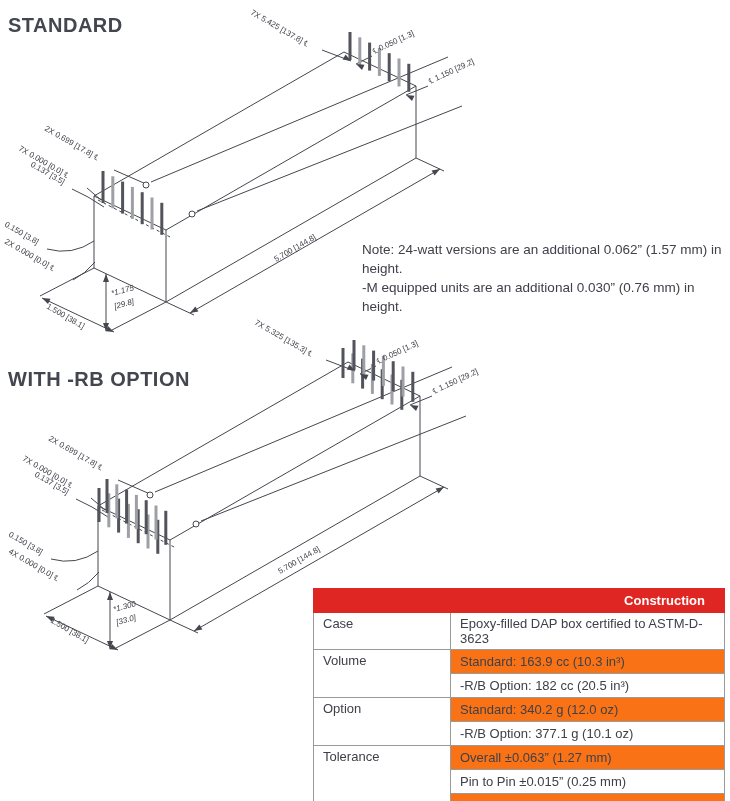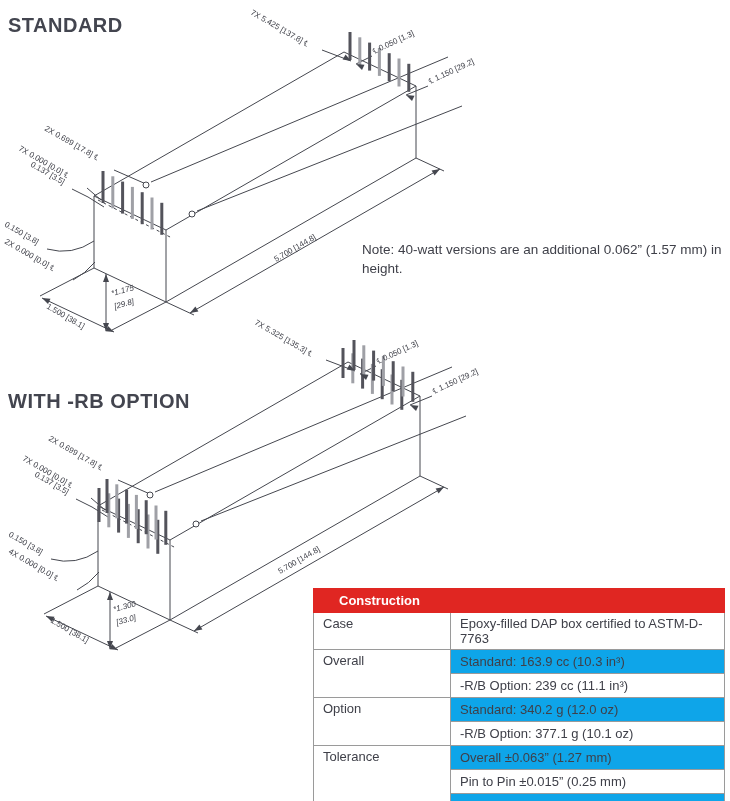--- a/index.html
+++ b/index.html
@@ -8,25 +8,25 @@
   #drawing{position:absolute;left:0;top:0;}
   #drawing line, #drawing path{stroke:#45474f;stroke-width:1;fill:none;}
   #drawing circle{stroke:#45474f;stroke-width:1;fill:#fff;}
   #drawing polygon{fill:#45474f;stroke:none;}
   #drawing text{font-family:"Liberation Sans",sans-serif;font-size:8px;fill:#3F4049;}
   #drawing text.ital{font-style:italic;}
   .title{position:absolute;font-size:20px;font-weight:600;letter-spacing:.5px;color:#43454F;}
   .note{position:absolute;font-size:13.5px;line-height:1.42;color:#3F4049;width:365px;}
   .ctable{position:absolute;left:313px;top:588px;width:412px;border-collapse:collapse;
           font-size:13px;color:#3F4049;}
-  .ctable th{background:#E02622;color:#fff;text-align:left;padding:4px 25px;font-size:13px;
+  .ctable th{background:#E02622;color:#fff;text-align:right;padding:4px 19px;font-size:13px;
              font-weight:bold;border:1px solid #E02622;}
   .ctable td{border:1px solid #9a9a9a;padding:3px 9px;height:17px;background:#fff;}
   .ctable td.lbl{width:118px;vertical-align:top;}
-  .ctable td.bg1{background:#0ea5e9;}
+  .ctable td.bg1{background:#f97316;}
 </style>
 </head>
 <body>
 
 <div class="page">
 
   <svg id="drawing" width="730" height="801" viewBox="0 0 730 801">
     <g id="lw-std">
         <line x1="94" y1="196" x2="344" y2="52"></line>
         <line x1="344" y1="52" x2="416" y2="86"></line>
@@ -175,43 +175,44 @@
       <text transform="translate(8,536) rotate(30)">0.150 [3.8]</text>
       <text transform="translate(8,553) rotate(30)">4X 0.000 [0.0] ℄</text>
       <text transform="translate(50,622) rotate(30)">1.500 [38.1]</text>
       <text class="ital" transform="translate(114,612) rotate(-15)">*1.300</text>
       <text class="ital" transform="translate(117,625) rotate(-15)">[33.0]</text>
       <text transform="translate(280,574) rotate(-30)">5.700 [144.8]</text>
     </g>
   </svg>
 
   <div class="title" style="left:8px;top:14px">STANDARD</div>
-  <div class="title" style="left:8px;top:390px">WITH -RB OPTION</div>
+  <div class="title" style="left:8px;top:368px">WITH -RB OPTION</div>
 
   <div class="note" style="left:362px;top:240px">
-    <div>Note: 40-watt versions are an additional 0.062” (1.57 mm) in height.</div>
+    <div>Note: 24-watt versions are an additional 0.062” (1.57 mm) in height.</div>
+    <div>-M equipped units are an additional 0.030” (0.76 mm) in height.</div>
   </div>
 
   <table class="ctable">
     <thead>
       <tr>
           <th colspan="2">Construction</th>
         </tr>
     </thead>
     <tbody>
       <tr>
         <td class="lbl">Case</td>
-        <td class="val">Epoxy-filled DAP box certified to ASTM-D-7763</td>
-      </tr>
-      <tr>
-        <td class="lbl" rowspan="2">Overall</td>
+        <td class="val">Epoxy-filled DAP box certified to ASTM-D-3623</td>
+      </tr>
+      <tr>
+        <td class="lbl" rowspan="2">Volume</td>
         <td class="val bg1">Standard: 163.9 cc (10.3 in³)</td>
       </tr>
       <tr>
-        <td class="val">-R/B Option: 239 cc (11.1 in³)</td>
+        <td class="val">-R/B Option: 182 cc (20.5 in³)</td>
       </tr>
       <tr>
         <td class="lbl" rowspan="2">Option</td>
         <td class="val bg1">Standard: 340.2 g (12.0 oz)</td>
       </tr>
       <tr>
         <td class="val">-R/B Option: 377.1 g (10.1 oz)</td>
       </tr>
       <tr>
         <td class="lbl" rowspan="3">Tolerance</td>

